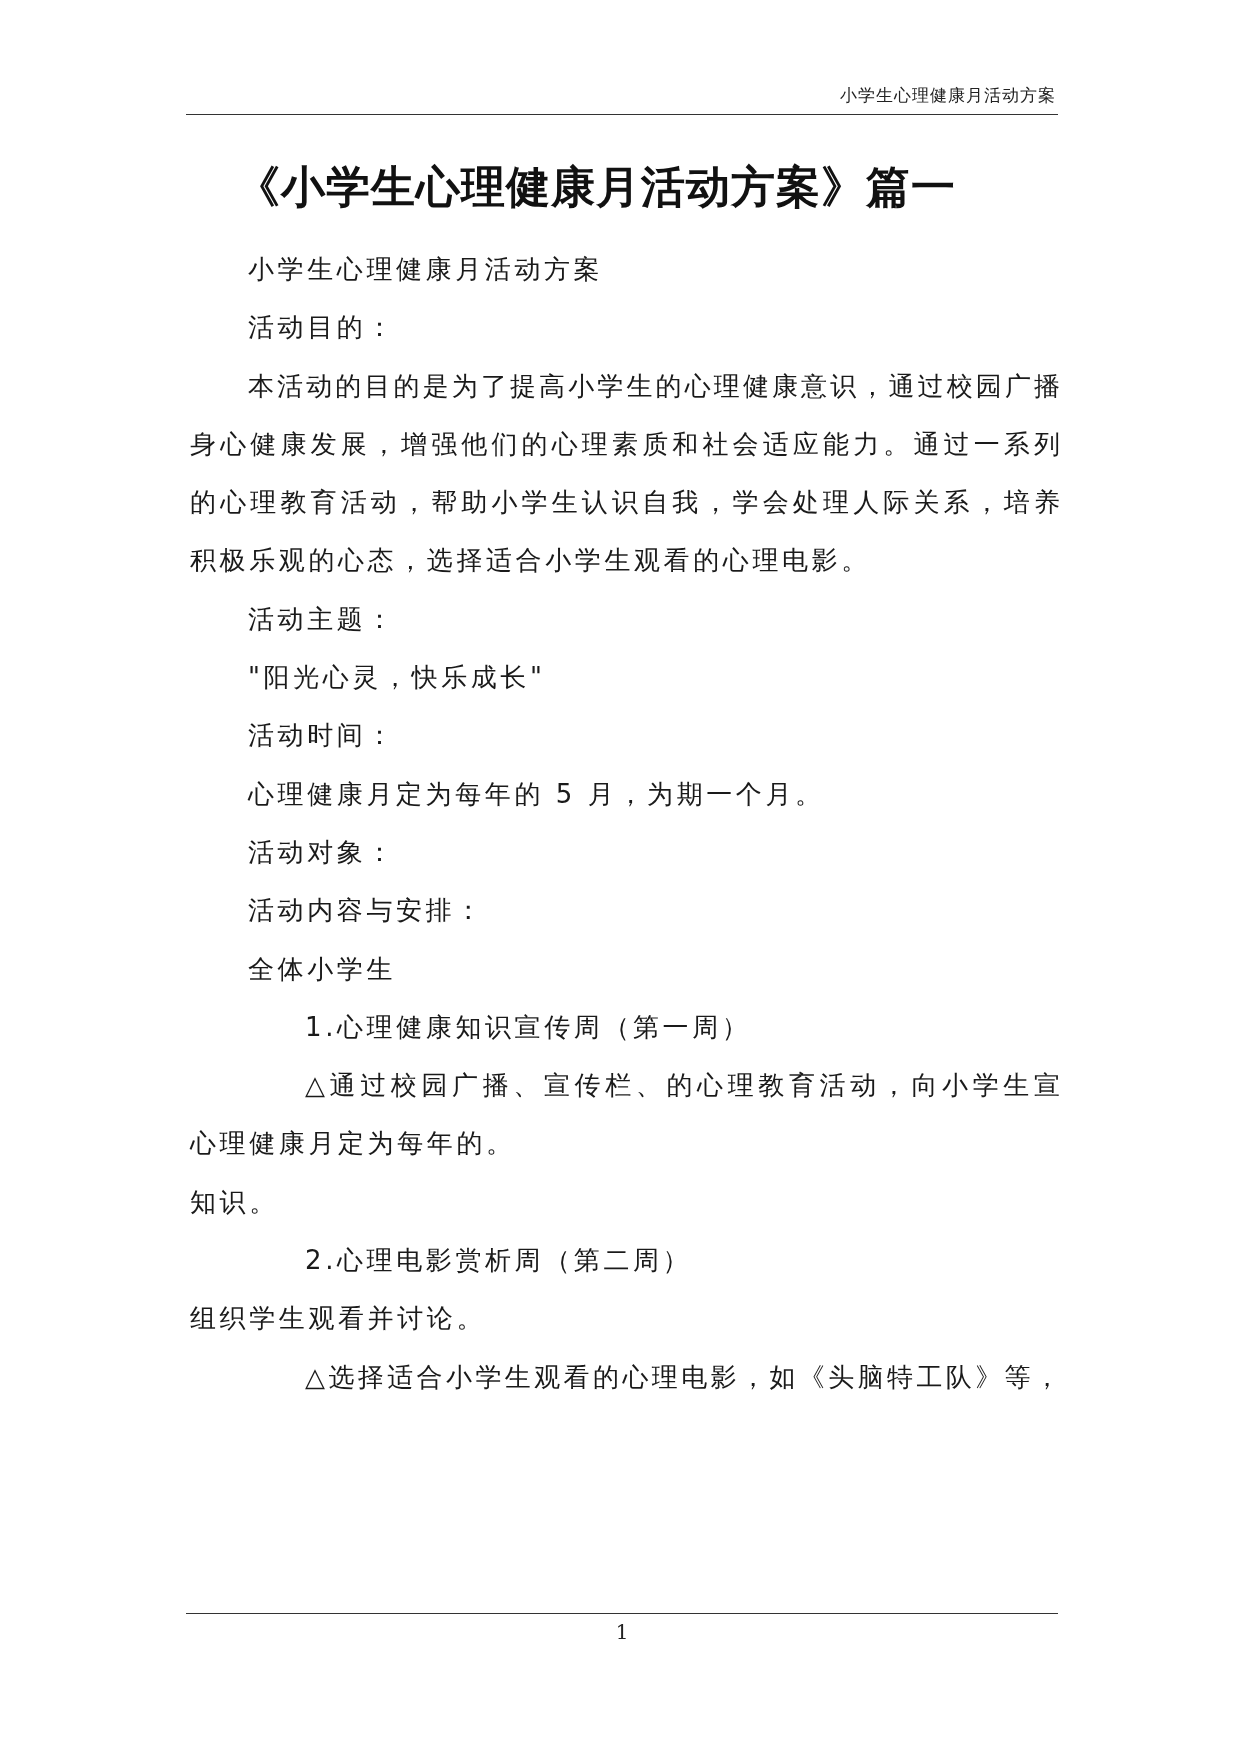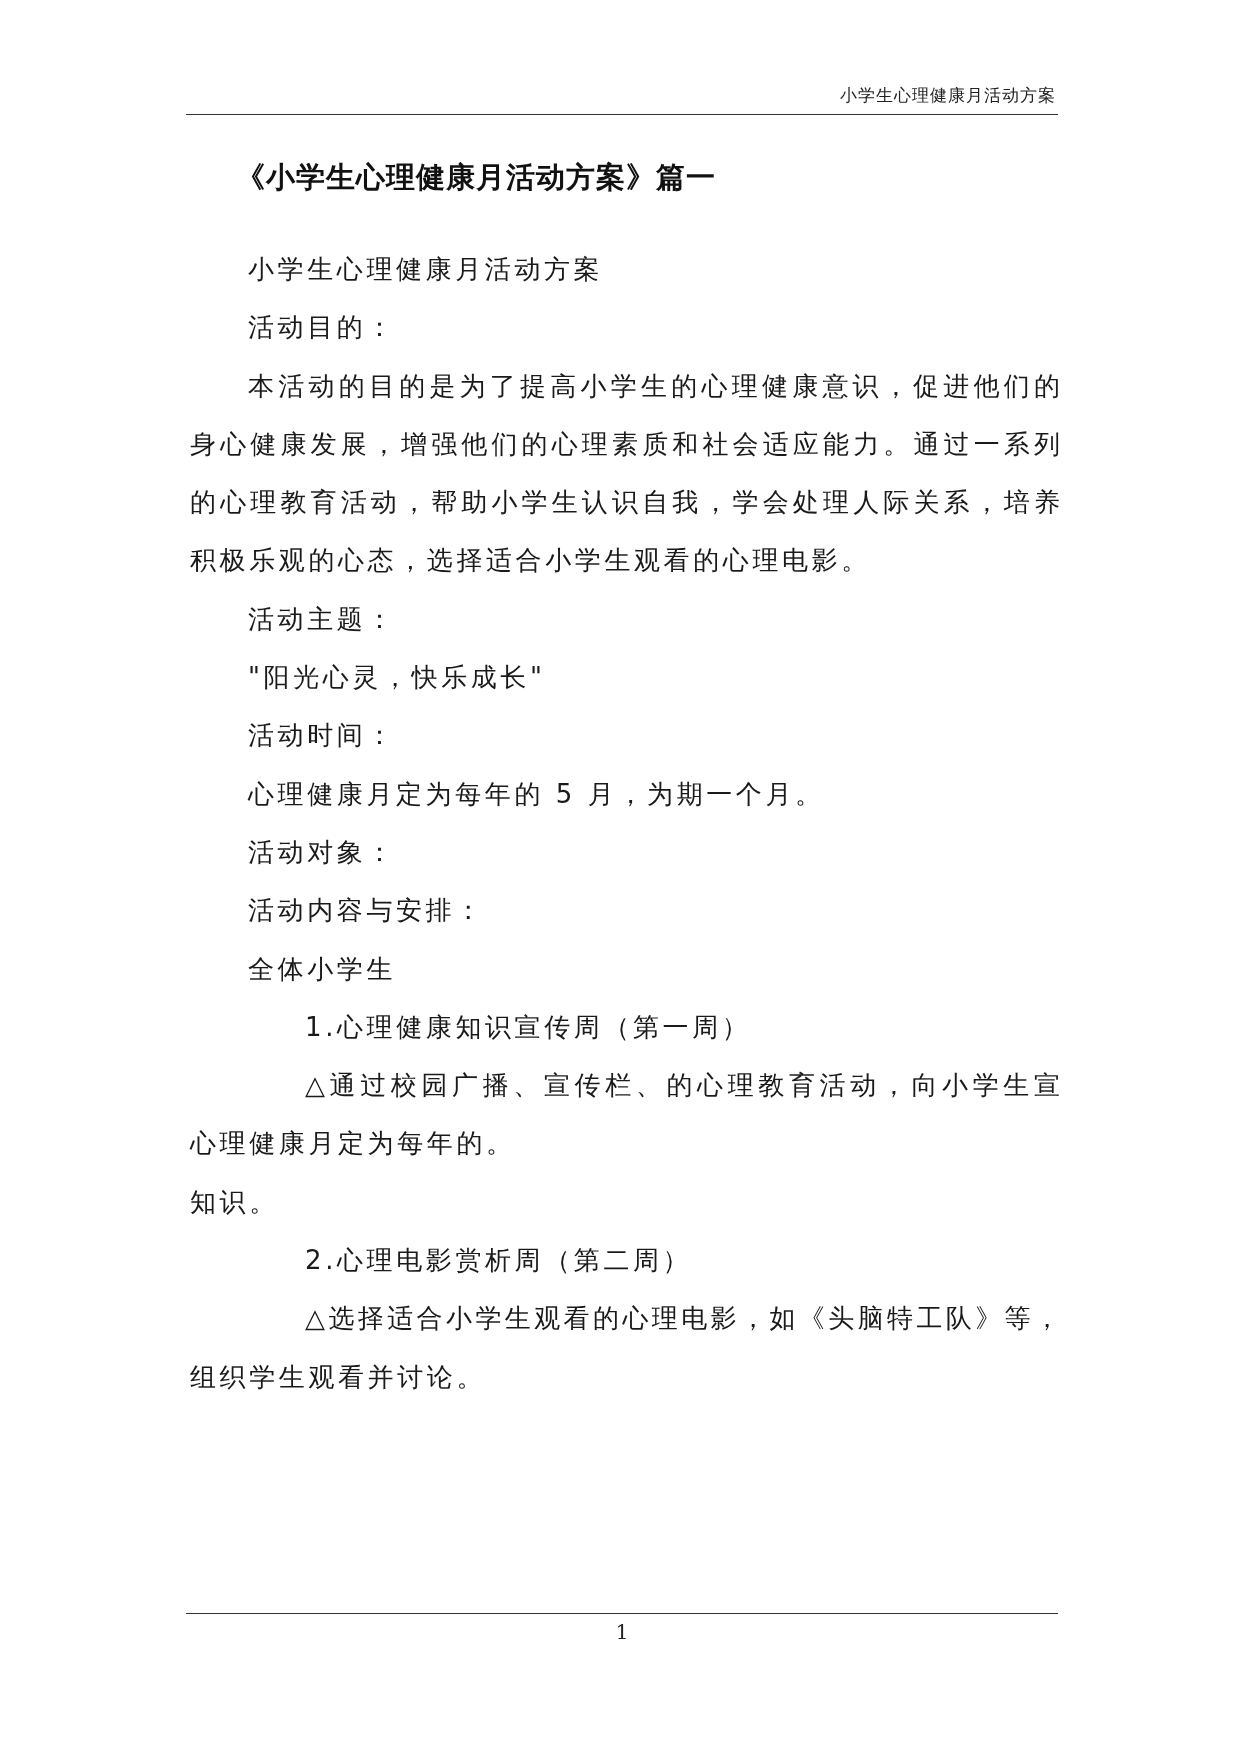--- a/index.html
+++ b/index.html
@@ -28,21 +28,21 @@
       right: 2px;
       top: 12px;
       font-size: 17px;
       letter-spacing: 1px;
       color: #222222;
     }
     .doc-title {
       position: absolute;
       left: 236px;
       top: 158px;
-      font-size: 29px;
+      font-size: 44px;
       font-weight: bold;
       letter-spacing: 1px;
       color: #111111;
       white-space: nowrap;
     }
     .body-text {
       position: absolute;
       left: 190px;
       top: 240px;
       width: 870px;
@@ -85,35 +85,35 @@
 
 <div class="page-header">
   <span class="page-header-text">小学生心理健康月活动方案</span>
 </div>
 
 <div class="doc-title">《小学生心理健康月活动方案》篇一</div>
 
 <div class="body-text">
   <div class="line indent1">小学生心理健康月活动方案</div>
   <div class="line indent1">活动目的：</div>
-  <div class="line indent1 justify">本活动的目的是为了提高小学生的心理健康意识，促进他们的</div>
+  <div class="line indent1 justify">本活动的目的是为了提高小学生的心理健康意识，通过校园广播</div>
   <div class="line justify">身心健康发展，增强他们的心理素质和社会适应能力。通过一系列</div>
   <div class="line justify">的心理教育活动，帮助小学生认识自我，学会处理人际关系，培养</div>
   <div class="line">积极乐观的心态，选择适合小学生观看的心理电影。</div>
   <div class="line indent1">活动主题：</div>
   <div class="line indent1">"阳光心灵，快乐成长"</div>
   <div class="line indent1">活动时间：</div>
   <div class="line indent1">心理健康月定为每年的 5 月，为期一个月。</div>
   <div class="line indent1">活动对象：</div>
   <div class="line indent1">活动内容与安排：</div>
   <div class="line indent1">全体小学生</div>
   <div class="line indent2">1.心理健康知识宣传周（第一周）</div>
   <div class="line indent2 justify">△通过校园广播、宣传栏、的心理教育活动，向小学生宣</div>
   <div class="line">心理健康月定为每年的。</div>
   <div class="line">知识。</div>
   <div class="line indent2">2.心理电影赏析周（第二周）</div>
+  <div class="line">组织学生观看并讨论。</div>
   <div class="line indent2 justify">△选择适合小学生观看的心理电影，如《头脑特工队》等，</div>
-  <div class="line">组织学生观看并讨论。</div>
 </div>
 
 <div class="page-footer">
   <span class="page-number">1</span>
 </div>
 
 </body></html>

